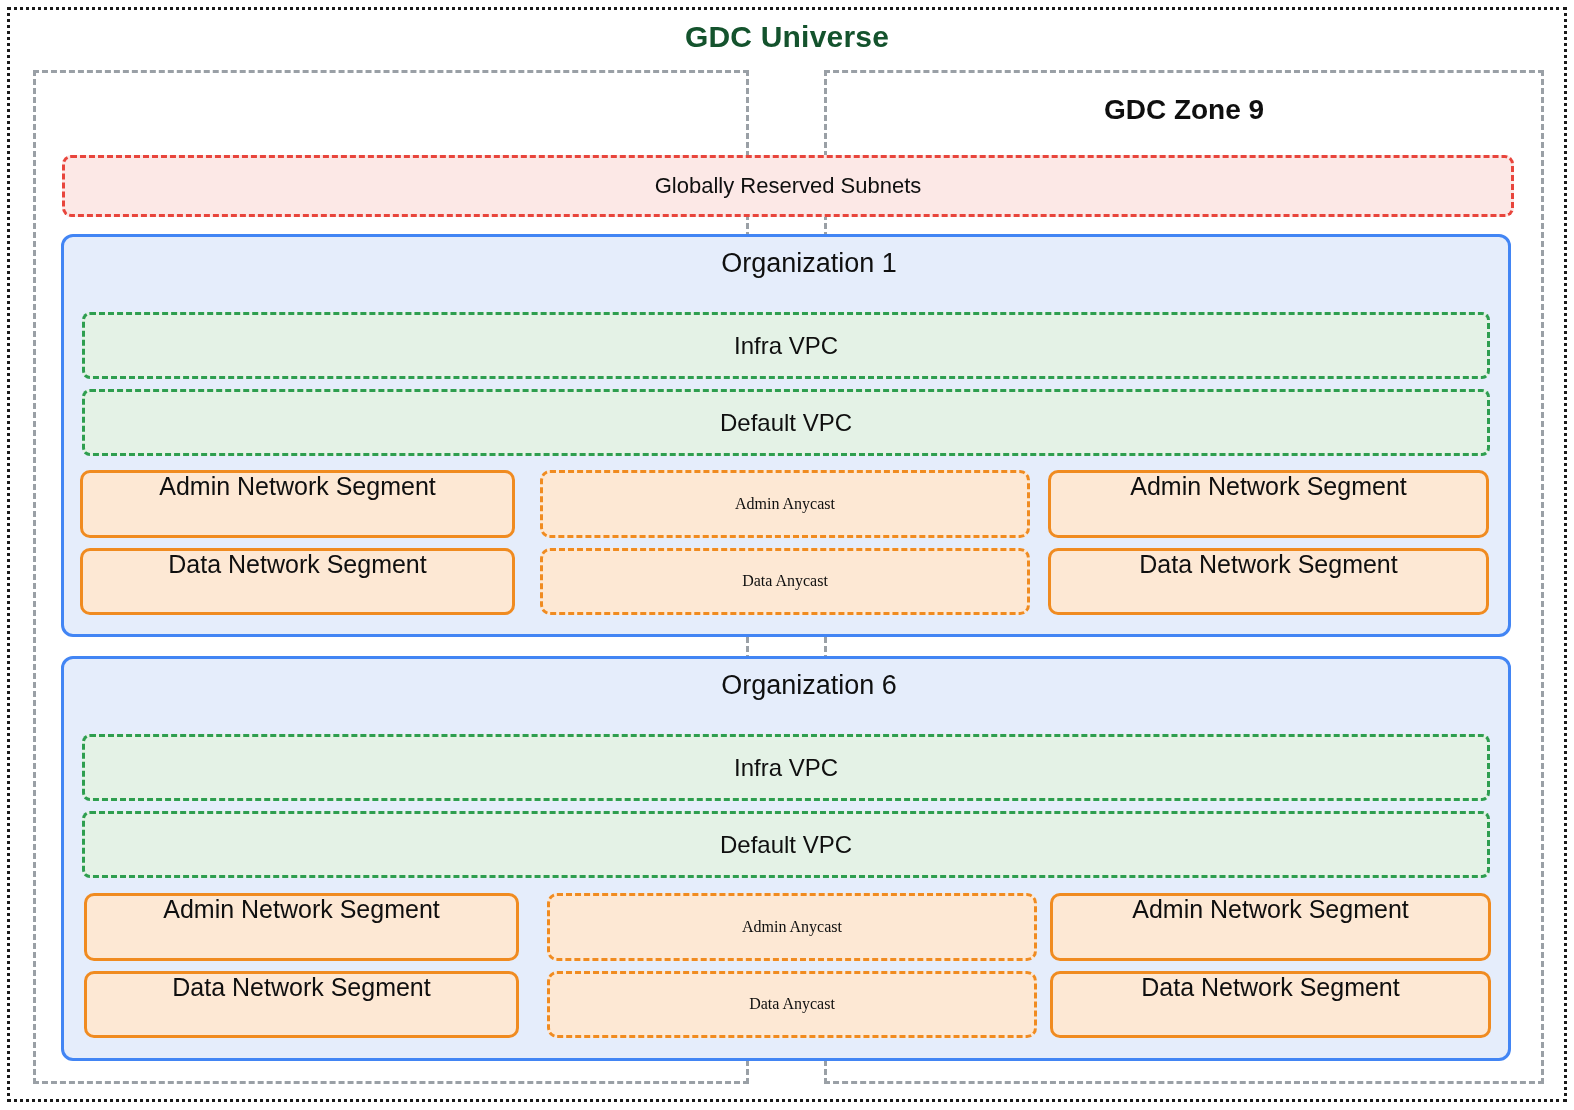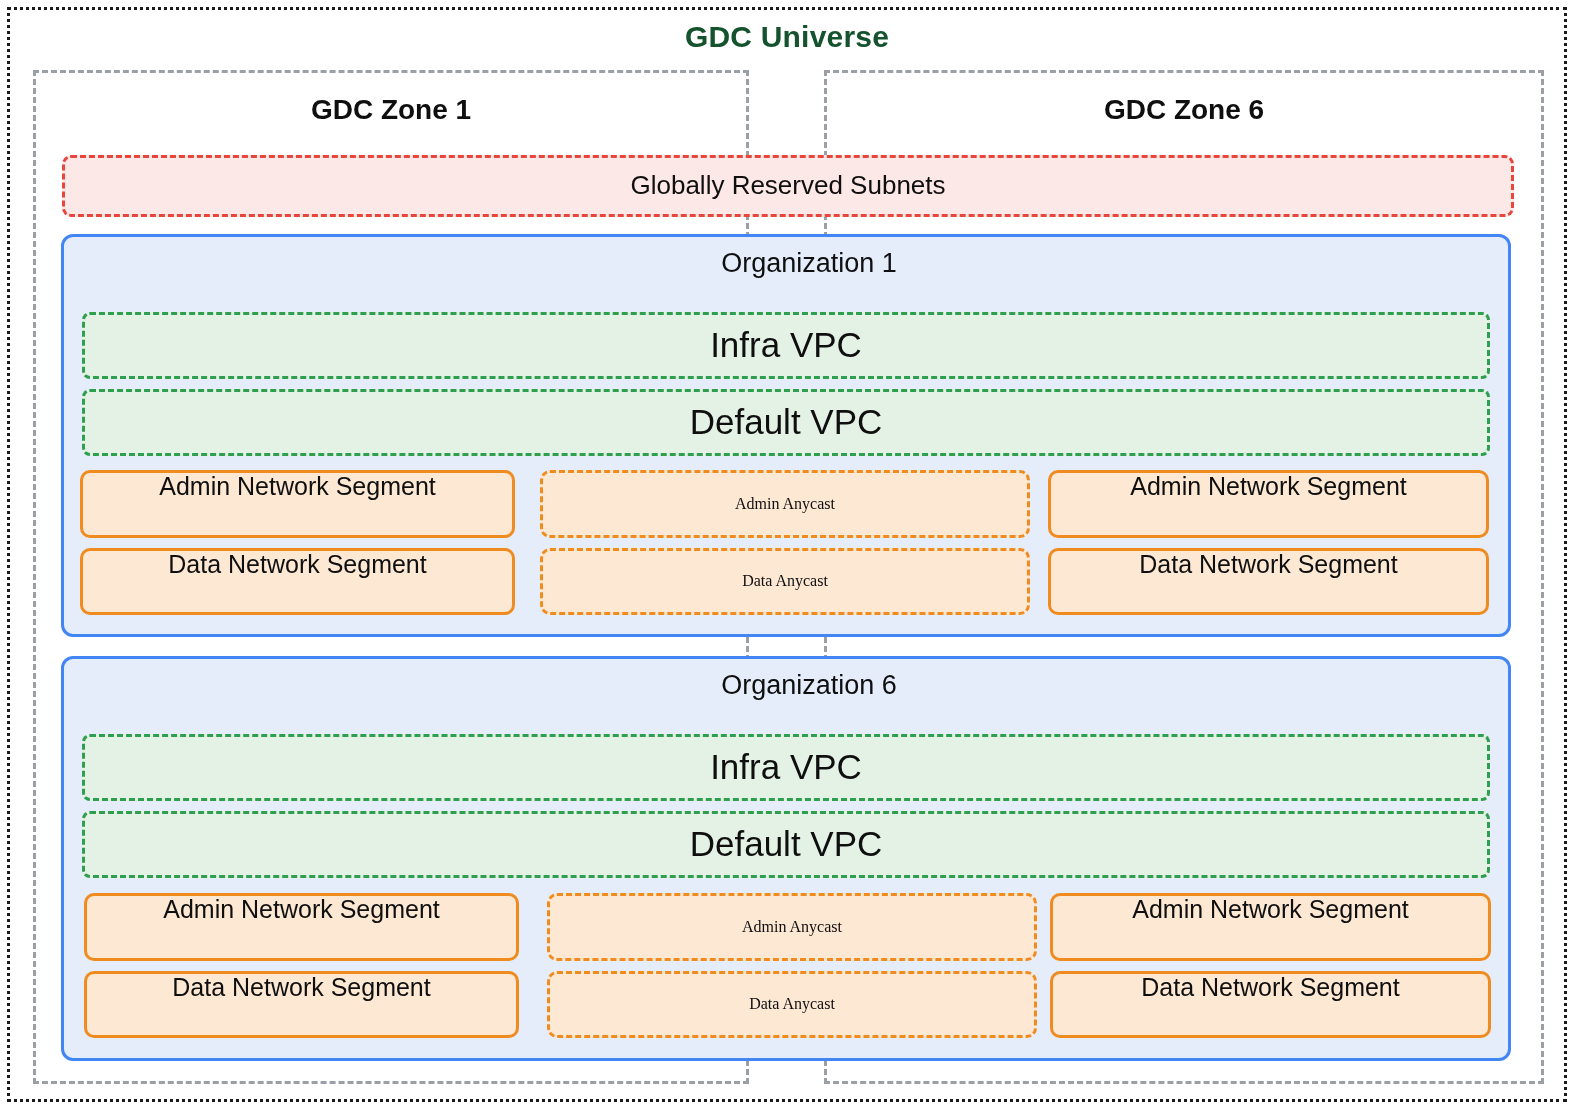--- a/index.html
+++ b/index.html
@@ -82,41 +82,41 @@
   
   .reserved-box {
     left: 62px;
     top: 155px;
     width: 1452px;
     height: 62px;
     background: #fce8e6;
     border: 3px dashed #e8453c;
     align-items: center;
   }
-  .reserved-box > .box-label { font-size: 26px; }
+  .reserved-box > .box-label { font-size: 22px; }
 
   
   .org-box {
     background: #e5edfb;
     border: 3px solid #4285f4;
     border-radius: 12px;
     padding-top: 12px;
   }
   #org1-box { left: 61px; top: 234px; width: 1450px; height: 403px; }
   #org2-box { left: 61px; top: 656px; width: 1450px; height: 405px; }
   .org-box > .box-label { font-size: 27px; padding-left: 46px; }
 
   
   .vpc-box {
     background: #e4f2e6;
     border: 3px dashed #2e9e4f;
     border-radius: 8px;
     align-items: center;
   }
-  .vpc-box > .box-label { font-size: 35px; }
+  .vpc-box > .box-label { font-size: 24px; }
   #org1-infra-vpc   { left: 82px; top: 312px; width: 1408px; height: 67px; }
   #org1-default-vpc { left: 82px; top: 389px; width: 1408px; height: 67px; }
   #org2-infra-vpc   { left: 82px; top: 734px; width: 1408px; height: 67px; }
   #org2-default-vpc { left: 82px; top: 811px; width: 1408px; height: 67px; }
 
   
   .seg-box {
     background: #fde8d4;
     border: 3px solid #f08b20;
     border-radius: 10px;
@@ -154,22 +154,21 @@
 
 <div id="canvas">
 
   <div class="universe-frame"></div>
 
   <div class="zone-frame" id="zone1-frame"></div>
   <div class="zone-frame" id="zone2-frame"></div>
 
   <div class="universe-title">GDC Universe</div>
 
-  <div class="zone-title" id="zone1-title">GDC Zone 1</div>
-  <div class="zone-title" id="zone2-title">GDC Zone 6</div>
+  <div class="zone-title" id="zone2-title">GDC Zone 9</div>
 
   <div class="box reserved-box">
     <span class="box-label">Globally Reserved Subnets</span>
   </div>
 
   <div class="box org-box" id="org1-box">
     <span class="box-label">Organization 1</span>
   </div>
 
   <div class="box vpc-box" id="org1-infra-vpc">

